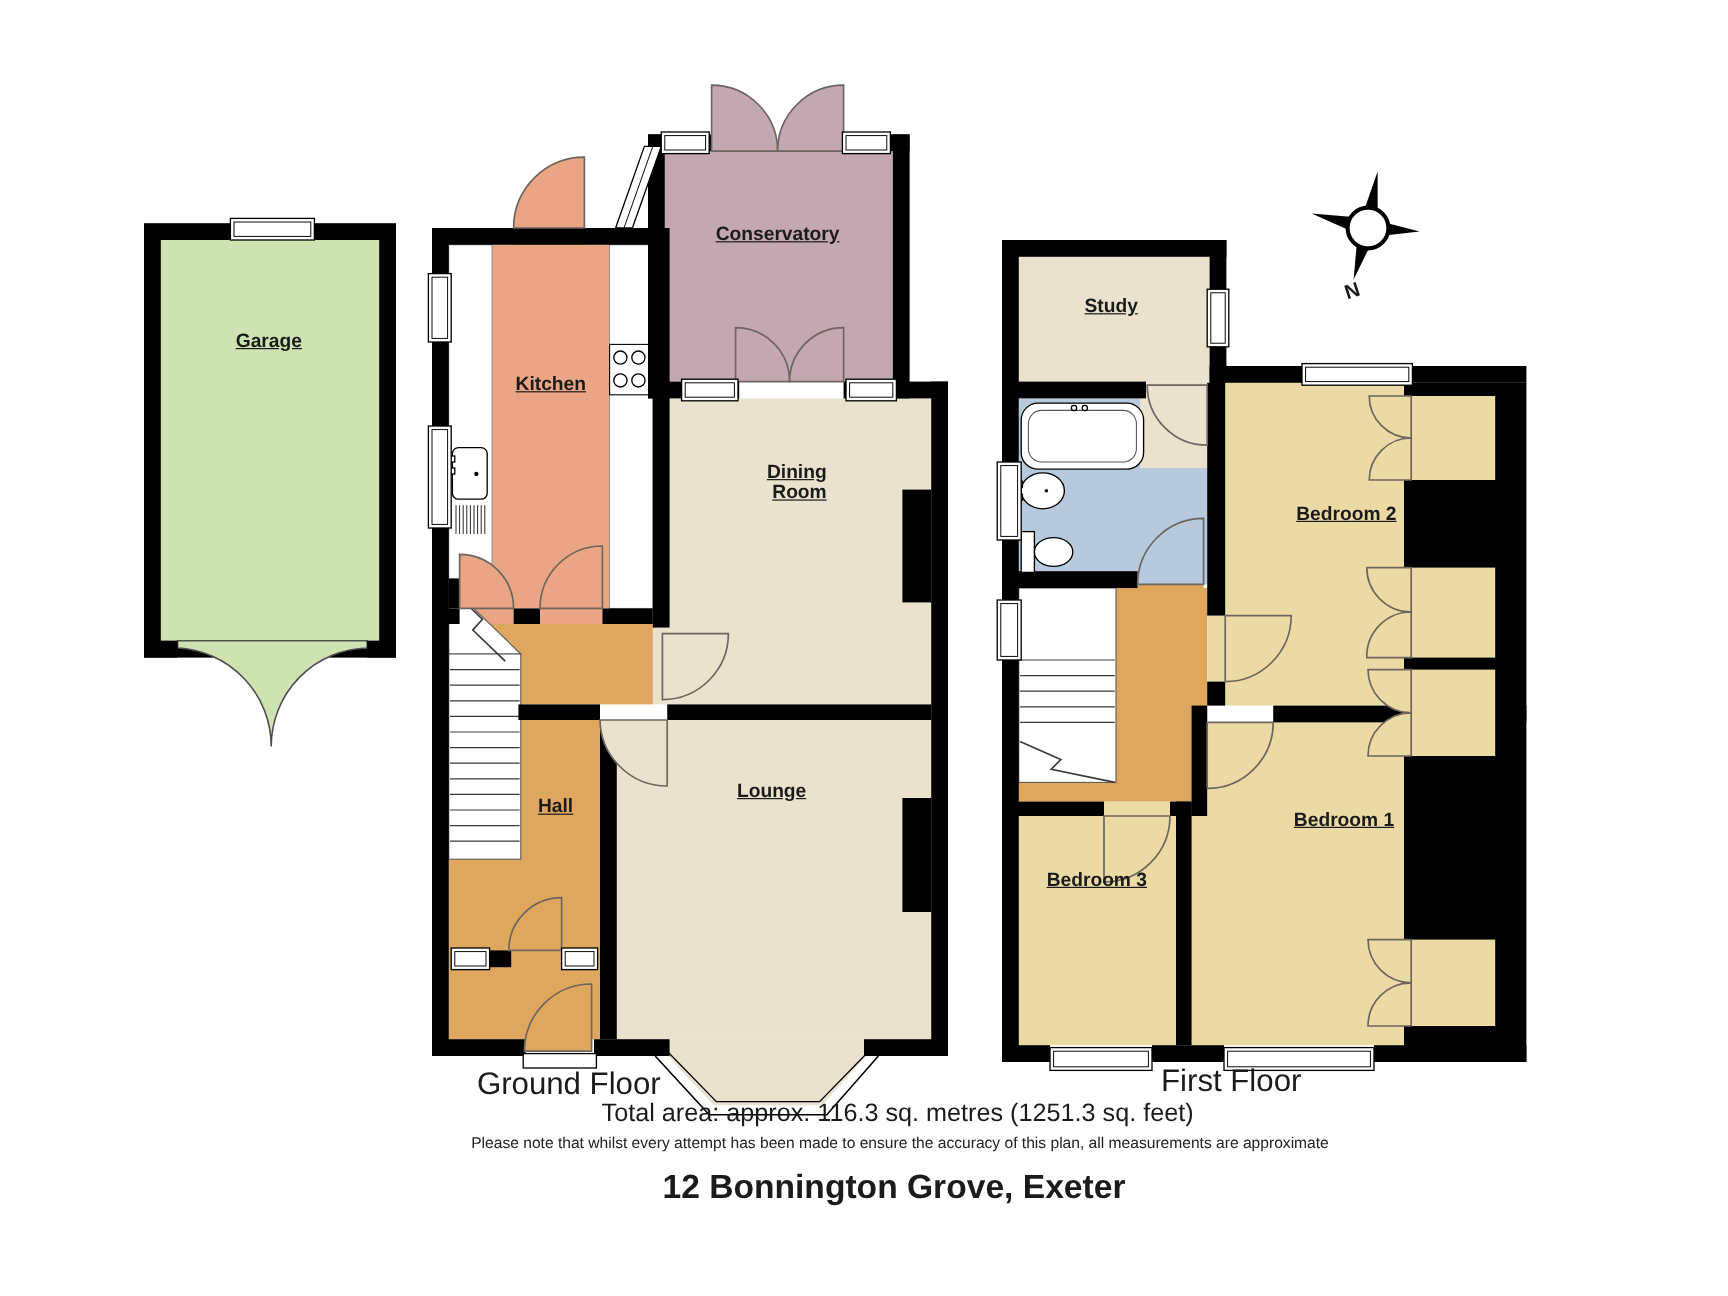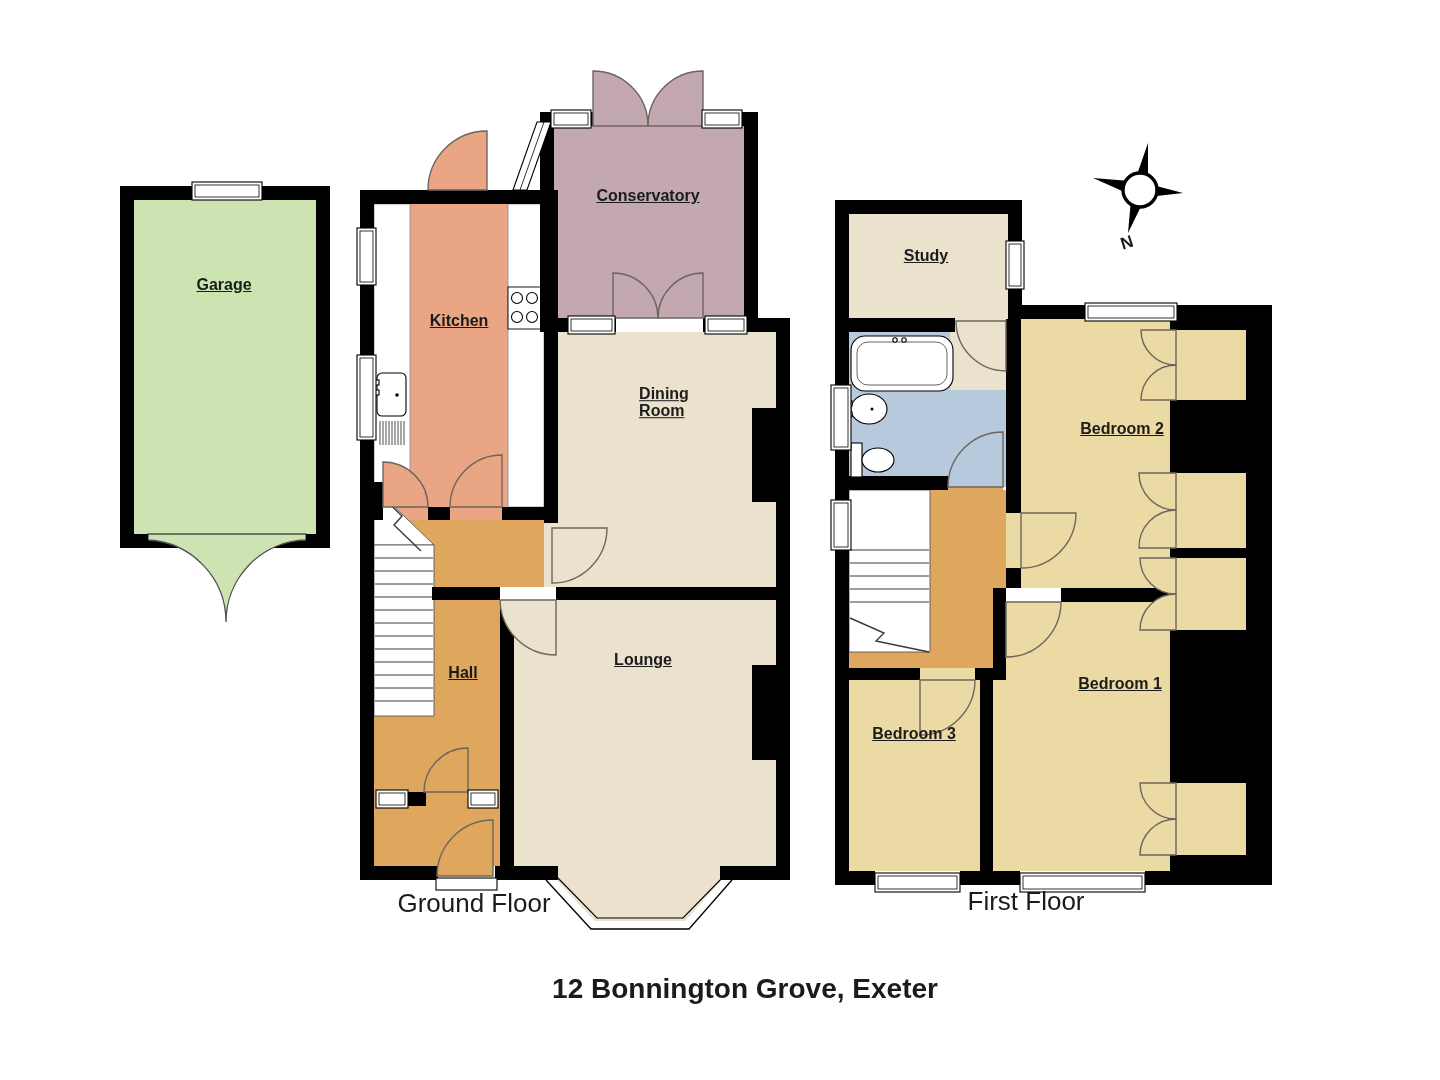--- a/index.html
+++ b/index.html
@@ -1,21 +1,21 @@
 <!DOCTYPE html>
 <html><head>
 <meta charset="utf-8">
 <style>
   html,body{margin:0;padding:0;background:#fff;}
   .canvas{position:relative;width:1440px;height:1080px;background:#fff;overflow:hidden;
           font-family:"Liberation Sans", sans-serif;}
   .canvas svg{position:absolute;left:0;top:0;}
   .lbl{position:absolute;transform:translate(-50%,-50%);color:#1b1b1b;white-space:nowrap;}
   .room{font-size:16px;font-weight:bold;text-decoration:underline;}
-  .pre{white-space:pre-line;text-align:left;line-height:1.05;}
+  .pre{white-space:pre-line;text-align:right;line-height:1.05;}
   .caption{font-size:26px;font-weight:normal;}
   .area{font-size:21px;}
   .disc{font-size:13px;color:#222;}
   .addr{font-size:28px;font-weight:bold;}
   .north{font-size:17px;font-weight:bold;transform:translate(-50%,-50%) rotate(-18deg);}
   .door{stroke:#6e665e;stroke-width:1.4;}
   .wall{fill:#000;}
   .win{fill:#fff;stroke:#000;stroke-width:1.1;}
   .winin{fill:none;stroke:#000;stroke-width:0.8;}
   .fix{fill:#fff;stroke:#000;stroke-width:1.1;}
@@ -300,14 +300,16 @@
   <div class="lbl room" style="left:463px;top:673px">Hall</div>
   <div class="lbl room" style="left:643px;top:660px">Lounge</div>
   <div class="lbl room" style="left:926px;top:256px">Study</div>
   <div class="lbl room" style="left:1122px;top:429px">Bedroom 2</div>
   <div class="lbl room" style="left:1120px;top:684px">Bedroom 1</div>
   <div class="lbl room" style="left:914px;top:734px">Bedroom 3</div>
   <div class="lbl north" style="left:1127px;top:243px">N</div>
 
   <div class="lbl caption" style="left:474px;top:903px">Ground Floor</div>
   <div class="lbl caption" style="left:1026px;top:901px">First Floor</div>
+  <div class="lbl area" style="left:748px;top:928px">Total area: approx. 116.3 sq. metres (1251.3 sq. feet)</div>
+  <div class="lbl disc" style="left:750px;top:952px">Please note that whilst every attempt has been made to ensure the accuracy of this plan, all measurements are approximate</div>
   <div class="lbl addr" style="left:745px;top:989px">12 Bonnington Grove, Exeter</div>
 </div>
 
 </body></html>

